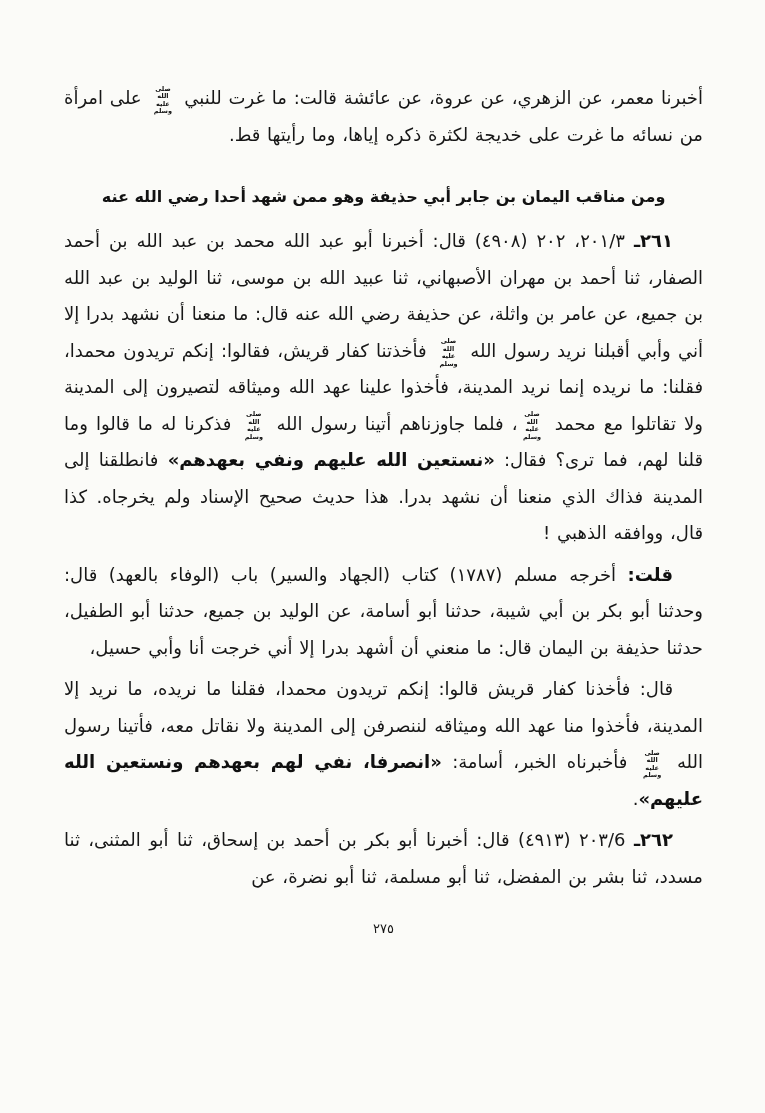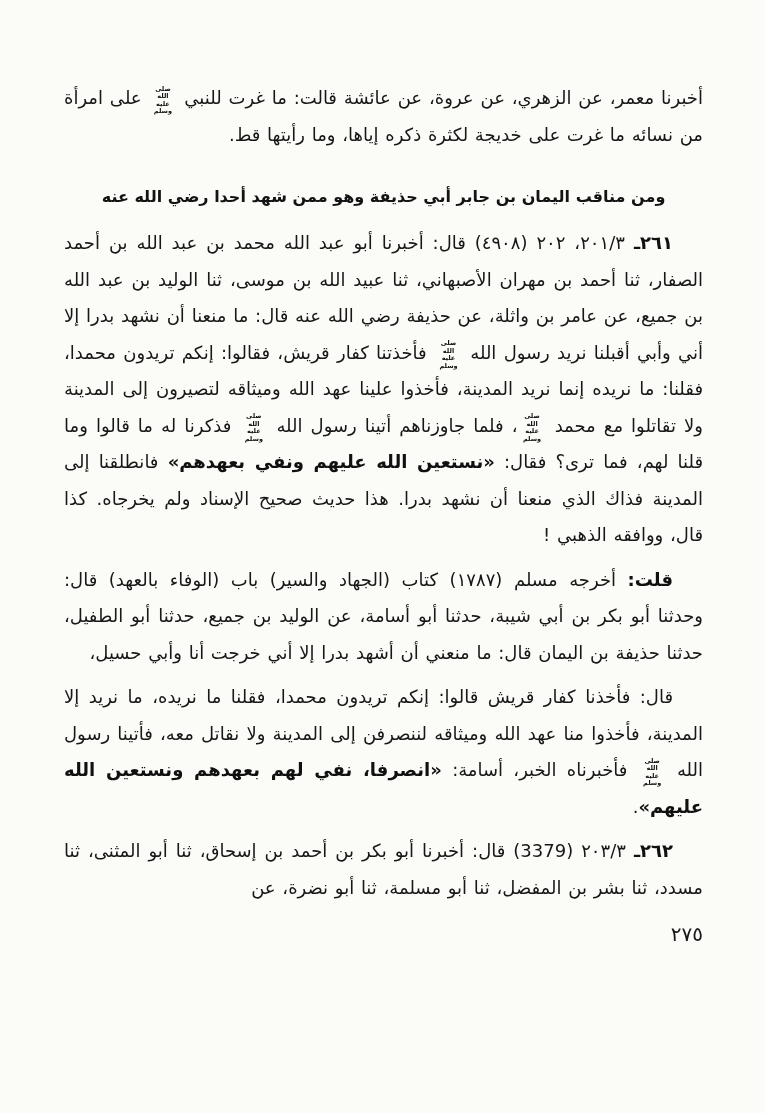--- a/index.html
+++ b/index.html
@@ -24,21 +24,20 @@
   }
   .para {
     margin: 0 0 5px 0;
     font-size: 18px;
     line-height: 36.5px;
     text-align: justify;
     word-spacing: 1px;
   }
   .para.indent {
     text-indent: 30px;
-    margin-top: 8px;
   }
   .heading {
     margin: 24px 0 6px 0;
     font-size: 16px;
     line-height: 40px;
     font-weight: bold;
     text-align: center;
     color: #131313;
   }
   .heading.second {
@@ -56,39 +55,39 @@
     line-height: 1.15;
     text-align: center;
     vertical-align: -9px;
     font-weight: bold;
     text-indent: 0;
     white-space: normal;
     margin: 0 1px;
     color: #101010;
   }
   .page-number {
-    margin-top: 16px;
-    text-align: right;
-    font-size: 20px;
+    margin-top: 26px;
+    text-align: center;
+    font-size: 13px;
     color: #171717;
   }
 </style>
 </head>
 <body>
 
 <div class="page">
 
   <p class="para"><span>أخبرنا معمر، عن الزهري، عن عروة، عن عائشة قالت: ما غرت للنبي </span><span class="saw">صلى الله عليه وسلم</span><span> على امرأة من نسائه ما غرت على خديجة لكثرة ذكره إياها، وما رأيتها قط.</span></p>
 
   <h2 class="heading">ومن مناقب اليمان بن جابر أبي حذيفة وهو ممن شهد أحدا رضي الله عنه</h2>
 
   <p class="para indent"><b>٢٦١ـ</b><span> ٢٠١/٣، ٢٠٢ (٤٩٠٨) قال: أخبرنا أبو عبد الله محمد بن عبد الله بن أحمد الصفار، ثنا أحمد بن مهران الأصبهاني، ثنا عبيد الله بن موسى، ثنا الوليد بن عبد الله بن جميع، عن عامر بن واثلة، عن حذيفة رضي الله عنه قال: ما منعنا أن نشهد بدرا إلا أني وأبي أقبلنا نريد رسول الله </span><span class="saw">صلى الله عليه وسلم</span><span> فأخذتنا كفار قريش، فقالوا: إنكم تريدون محمدا، فقلنا: ما نريده إنما نريد المدينة، فأخذوا علينا عهد الله وميثاقه لتصيرون إلى المدينة ولا تقاتلوا مع محمد </span><span class="saw">صلى الله عليه وسلم</span><span>، فلما جاوزناهم أتينا رسول الله </span><span class="saw">صلى الله عليه وسلم</span><span> فذكرنا له ما قالوا وما قلنا لهم، فما ترى؟ فقال: </span><b>«نستعين الله عليهم ونفي بعهدهم»</b><span> فانطلقنا إلى المدينة فذاك الذي منعنا أن نشهد بدرا. هذا حديث صحيح الإسناد ولم يخرجاه. كذا قال، ووافقه الذهبي !</span></p>
 
   <p class="para indent"><b>قلت:</b><span> أخرجه مسلم (١٧٨٧) كتاب (الجهاد والسير) باب (الوفاء بالعهد) قال: وحدثنا أبو بكر بن أبي شيبة، حدثنا أبو أسامة، عن الوليد بن جميع، حدثنا أبو الطفيل، حدثنا حذيفة بن اليمان قال: ما منعني أن أشهد بدرا إلا أني خرجت أنا وأبي حسيل،</span></p>
 
   <p class="para indent"><span>قال: فأخذنا كفار قريش قالوا: إنكم تريدون محمدا، فقلنا ما نريده، ما نريد إلا المدينة، فأخذوا منا عهد الله وميثاقه لننصرفن إلى المدينة ولا نقاتل معه، فأتينا رسول الله </span><span class="saw">صلى الله عليه وسلم</span><span> فأخبرناه الخبر، أسامة: </span><b>«انصرفا، نفي لهم بعهدهم ونستعين الله عليهم»</b><span>.</span></p>
 
 
-  <p class="para indent"><b>٢٦٢ـ</b><span> ٢٠٣/٣ (3379) قال: أخبرنا أبو بكر بن أحمد بن إسحاق، ثنا أبو المثنى، ثنا مسدد، ثنا بشر بن المفضل، ثنا أبو مسلمة، ثنا أبو نضرة، عن</span></p>
+  <p class="para indent"><b>٢٦٢ـ</b><span> ٢٠٣/6 (٤٩١٣) قال: أخبرنا أبو بكر بن أحمد بن إسحاق، ثنا أبو المثنى، ثنا مسدد، ثنا بشر بن المفضل، ثنا أبو مسلمة، ثنا أبو نضرة، عن</span></p>
 
   <div class="page-number">٢٧٥</div>
 
 </div>
 
 </body></html>

